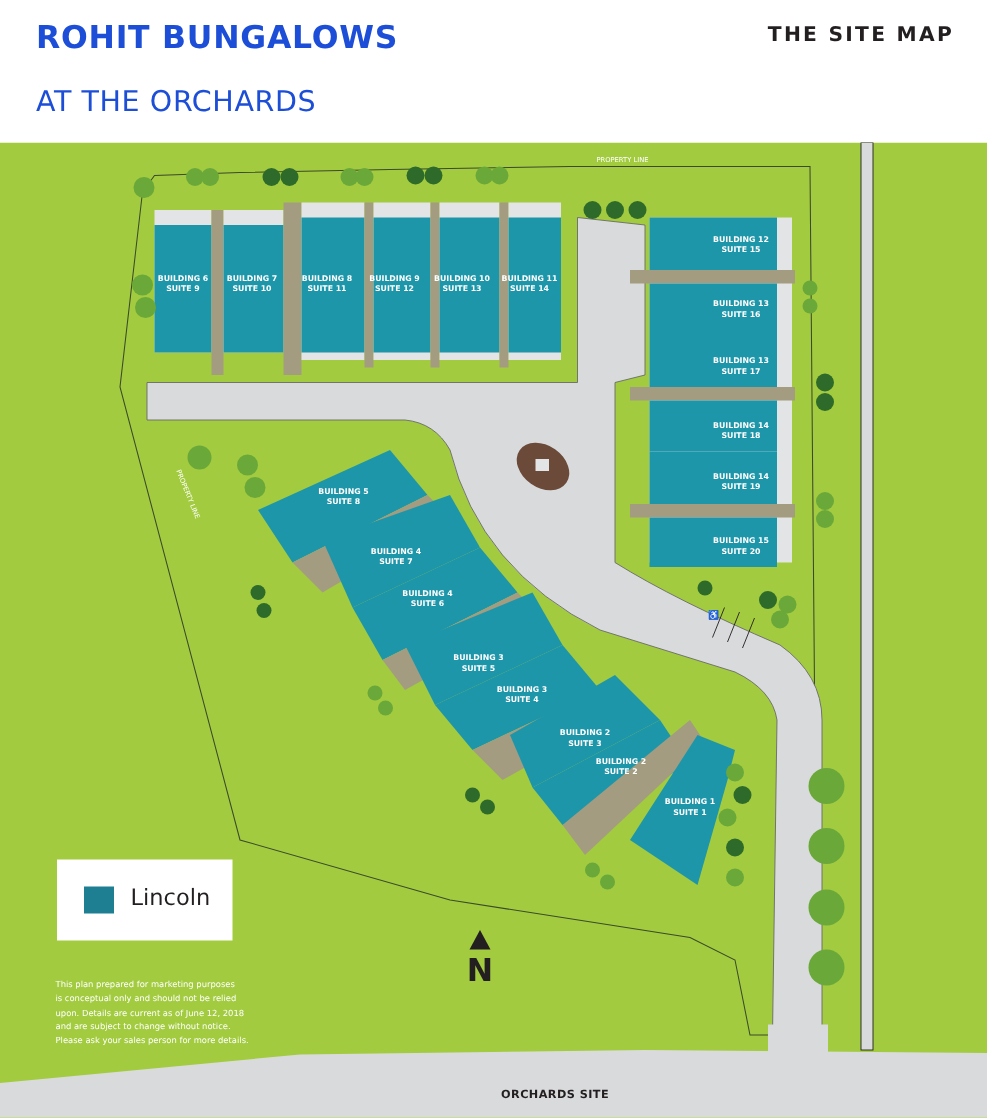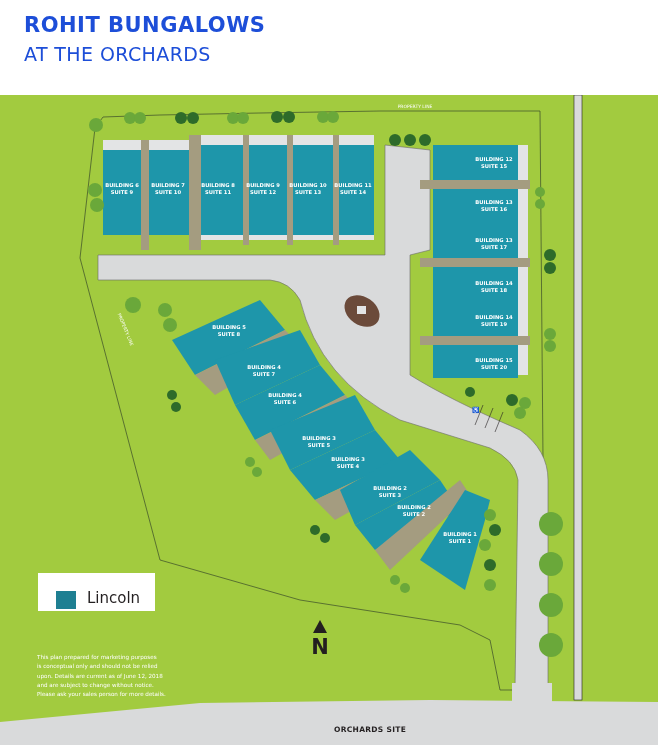--- a/index.html
+++ b/index.html
@@ -1,42 +1,43 @@
 <!DOCTYPE html>
 <html><head>
 <meta charset="utf-8">
 <style>
   html, body { margin:0; padding:0; }
   body { width:658px; height:745px; background:#ffffff; position:relative; overflow:hidden; font-family:"Liberation Sans", sans-serif; }
   .hdr-left { position:absolute; left:24px; top:12px; color:#1d4ed8; }
   .title { font-family:"DejaVu Sans", sans-serif; font-weight:bold; font-size:21px; letter-spacing:0.5px; line-height:26px; }
-  .subtitle { font-family:"DejaVu Sans", sans-serif; font-size:19px; letter-spacing:0.4px; line-height:24px; margin-top:4px; }
+  .subtitle { font-family:"DejaVu Sans", sans-serif; font-size:19px; letter-spacing:0.4px; line-height:24px; margin-top:18px; }
   .hdr-right { position:absolute; right:22px; top:15px; text-align:right; color:#231f20; }
   .map-title { font-family:"DejaVu Sans", sans-serif; font-weight:bold; font-size:13.5px; letter-spacing:1.5px; line-height:17px; }
   .map-addr { font-family:"DejaVu Sans", sans-serif; font-size:11.5px; letter-spacing:0.6px; line-height:14px; }
   .map { position:absolute; left:0; top:95px; width:658px; height:650px; }
   .map svg { display:block; }
   .lbl { font-family:"DejaVu Sans", sans-serif; font-weight:bold; fill:#ffffff; font-size:5.2px; text-anchor:middle; }
-  .legend { position:absolute; left:38px; top:573px; width:117px; height:38px; background:#ffffff; }
+  .legend { position:absolute; left:38px; top:573px; width:117px; height:54px; background:#ffffff; }
   .legend-swatch { position:absolute; left:18px; top:18px; width:20px; height:18px; background:#1e7f92; }
   .legend-label { position:absolute; left:49px; top:16px; font-family:"DejaVu Sans", sans-serif; font-size:15px; color:#231f20; }
   .disclaimer { position:absolute; left:37px; top:653px; width:170px; font-family:"DejaVu Sans", sans-serif; font-size:5.6px; line-height:9.3px; color:#ffffff; }
   .north { position:absolute; left:309px; top:620px; width:22px; text-align:center; color:#231f20; }
   .north-arrow { width:0; height:0; margin:0 auto; border-left:7px solid transparent; border-right:7px solid transparent; border-bottom:13px solid #231f20; }
   .north-letter { font-family:"DejaVu Sans", sans-serif; font-weight:bold; font-size:21px; line-height:22px; margin-top:3px; }
   .street { position:absolute; left:334px; top:725px; font-family:"DejaVu Sans", sans-serif; font-weight:bold; font-size:7.5px; letter-spacing:0.3px; color:#231f20; }
 </style>
 </head>
 <body>
 
 <div class="hdr-left">
   <div class="title">ROHIT BUNGALOWS</div>
   <div class="subtitle">AT THE ORCHARDS</div>
 </div>
 <div class="hdr-right">
+  <div class="map-title">THE SITE MAP</div>
 </div>
 
 <div class="map">
 <svg width="658" height="650" viewBox="0 95 658 650" xmlns="http://www.w3.org/2000/svg">
 
   <rect x="0" y="95" width="658" height="650" fill="#a2cb3f"></rect>
 
   <rect x="574" y="95" width="8" height="605" fill="#d9dadb" stroke="#231f20" stroke-width="0.6"></rect>
 
   <polyline points="95,128 103,117 160,115 260,113 380,111 540,111 545,690 500,690 490,640 460,625 300,600 160,560 80,258 95,128" fill="none" stroke="#3a4a2a" stroke-width="0.7"></polyline>

